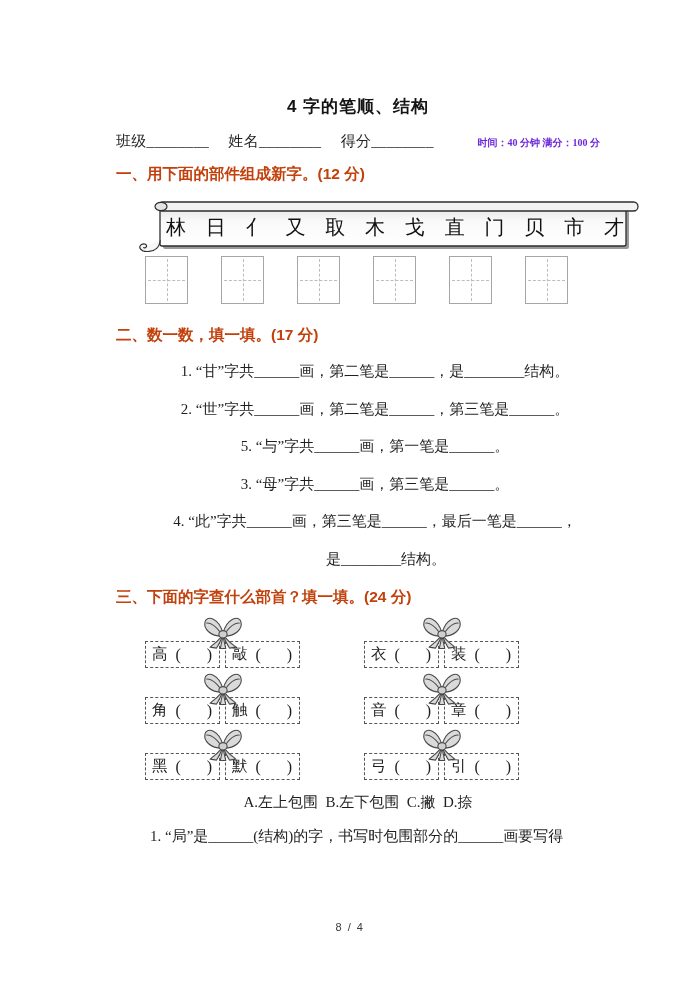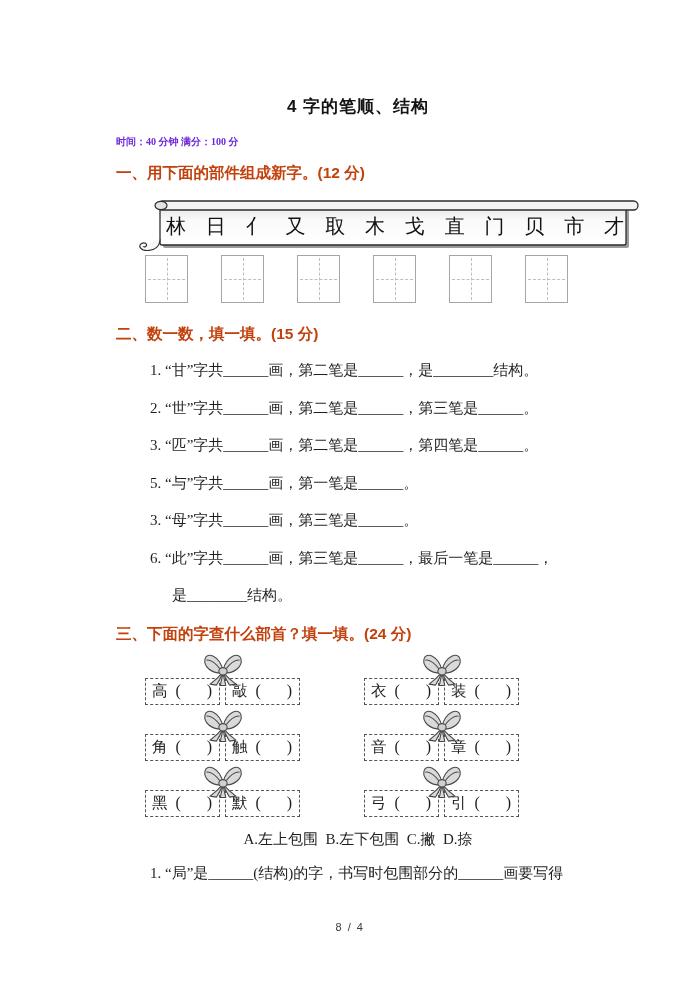--- a/index.html
+++ b/index.html
@@ -48,21 +48,21 @@
 
   
   .grid-row { margin-top:4px; margin-left:29px; display:flex; gap:33px; }
   .tian-box { position:relative; width:43px; height:48px; border:1.5px solid #a6a6a6; background:#fff; }
   .tian-box i { display:block; position:absolute; }
   .tian-box .v { left:50%; top:2px; bottom:2px; border-left:1px dashed #bdbdbd; }
   .tian-box .h { top:50%; left:2px; right:2px; border-top:1px dashed #bdbdbd; }
 
   
   .q-list { margin-top:17px; }
-  .q-line { margin-left:34px; font-size:15px; line-height:19px; margin-bottom:18.5px; white-space:pre-wrap; }
+  .q-line { margin-left:34px; font-size:15px; line-height:19px; margin-bottom:18.5px; white-space:pre-wrap;text-align:center; }
   .q-cont { margin-left:56px; }
 
   
   .pairs { margin-top:7px; }
   .pairs-row { display:flex; gap:64px; margin-left:29px; margin-bottom:2px; }
   .pair-group { position:relative; width:155px; padding-top:27px; }
   .bow { position:absolute; top:0; left:50%; transform:translateX(-50%); z-index:2; line-height:0; }
   .pair-boxes { display:flex; gap:5px; }
   .pair-box {
     flex:1; height:27px; border:1px dashed #555; background:#fff;
@@ -84,20 +84,21 @@
 </style>
 </head>
 <body>
 
 <div class="page">
   <div class="content">
 
     <div class="title">4 字的笔顺、结构</div>
 
     <div class="info-line">
+      <span class="info-fields">班级________　 姓名________　 得分________</span>
       <span class="meta">时间：40 分钟 满分：100 分</span>
     </div>
 
     <div class="sec-heading h-one">一、用下面的部件组成新字。(12 分)</div>
 
     <div class="banner">
       <svg viewBox="0 0 512 52" aria-hidden="true">
         <defs>
           <linearGradient id="bgrad" x1="0" y1="0" x2="0" y2="1">
             <stop offset="0" stop-color="#e7e7e7"></stop>
@@ -147,28 +148,27 @@
         <div class="tian-box">
           <i class="v"></i>
           <i class="h"></i>
         </div>
         <div class="tian-box">
           <i class="v"></i>
           <i class="h"></i>
         </div>
       </div>
 
-    <div class="sec-heading h-two">二、数一数，填一填。(15 分)</div>
+    <div class="sec-heading h-two">二、数一数，填一填。(17 分)</div>
     <div class="q-list" id="questionsTwo">
         <div class="q-line">1. “甘”字共______画，第二笔是______，是________结构。</div>
         <div class="q-line">2. “世”字共______画，第二笔是______，第三笔是______。</div>
-        <div class="q-line">3. “匹”字共______画，第二笔是______，第四笔是______。</div>
         <div class="q-line">5. “与”字共______画，第一笔是______。</div>
         <div class="q-line">3. “母”字共______画，第三笔是______。</div>
-        <div class="q-line">6. “此”字共______画，第三笔是______，最后一笔是______，</div>
+        <div class="q-line">4. “此”字共______画，第三笔是______，最后一笔是______，</div>
         <div class="q-line q-cont">是________结构。</div>
       </div>
 
     <div class="sec-heading h-three">三、下面的字查什么部首？填一填。(24 分)</div>
     <div class="pairs" id="pairsGrid">
         <div class="pairs-row">
           <div class="pair-group">
             <span class="bow"><svg viewBox="0 0 44 38" width="41" height="35" aria-hidden="true">
                 <g stroke="#4a4a4a" stroke-width="1.2" stroke-linejoin="round" fill="#dadada">
                   <path d="M21,24 C16,30 12,33 8,36 L15,37 C18,32 20,28 21,25 Z"></path>

